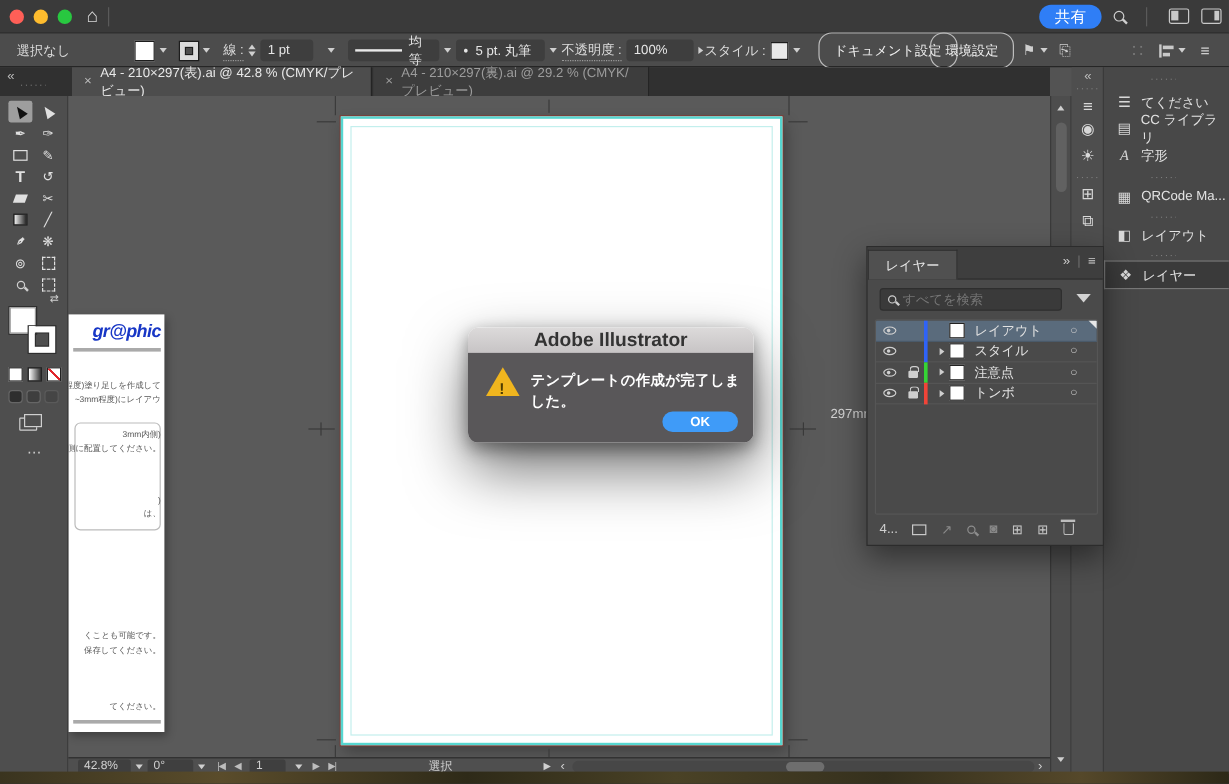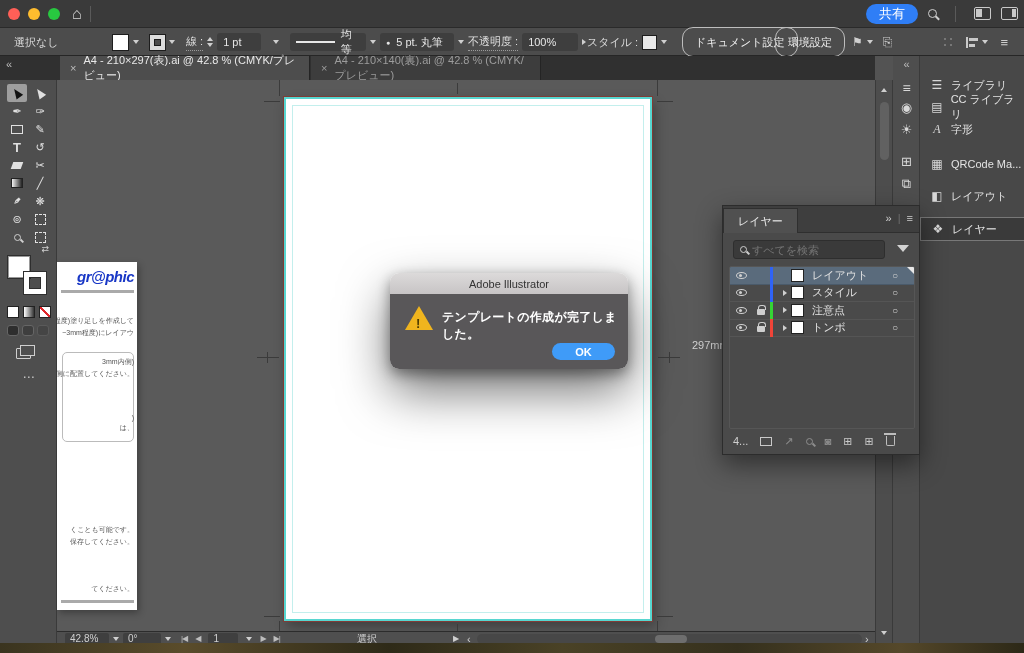--- a/index.html
+++ b/index.html
@@ -77,21 +77,21 @@
 #lpbox{position:absolute;left:5px;right:3px;top:90px;height:90px;border:1px solid #bbb;border-radius:5px}
 
 #artboard{position:absolute;left:227px;top:17px;width:368px;height:524px;background:#fff;
   border:2px solid #57d6d0;box-shadow:0 0 0 1px #803c36,3px 6px 12px rgba(0,0,0,.3)}
 #artboard .margin{position:absolute;left:6px;top:6px;right:6px;bottom:6px;border:1px solid #c3efed}
 .tm{position:absolute;background:#3b3b3b}
 #hlabel{position:absolute;left:635px;top:259px;font-size:11px;color:#d2d2d2}
 
 #dialog{position:absolute;left:333px;top:193px;width:238px;border-radius:9px;overflow:hidden;
   box-shadow:0 22px 50px rgba(0,0,0,.55),0 5px 14px rgba(0,0,0,.4)}
-#dlg-title{height:21px;background:linear-gradient(#dcdada,#c7c4c5);color:#333;font-weight:normal;font-size:11px;display:flex;align-items:center;justify-content:center}
+#dlg-title{height:21px;background:linear-gradient(#dcdada,#c7c4c5);color:#333;font-weight:bold;font-size:16px;display:flex;align-items:center;justify-content:center}
 #dlg-body{background:#595759;height:75px;position:relative}
 .warnic{position:absolute;left:15px;top:12px;width:0;height:0;border-left:14px solid transparent;border-right:14px solid transparent;border-bottom:24px solid #f0b51e}
 .warnex{position:absolute;left:26px;top:22px;color:#4e3c00;font-weight:bold;font-size:13px}
 #dlg-msg{position:absolute;left:52px;top:15px;right:8px;color:#fff;font-weight:bold;font-size:12px;letter-spacing:.3px}
 #okbtn{position:absolute;right:13px;bottom:9px;width:63px;height:17px;background:#3f9bf8;border-radius:9px;color:#fff;font-size:11px;font-weight:bold;display:flex;align-items:center;justify-content:center}
 
 #vscroll{position:absolute;left:875px;top:80px;width:18px;height:565px;background:#4d4d4d;border-left:1px solid #3a3a3a;border-right:1px solid #3a3a3a}
 #vthumb{position:absolute;left:4px;top:22px;width:9px;height:58px;background:#616161;border-radius:5px}
 
 #icostrip{position:absolute;left:893px;top:56px;width:27px;height:589px;background:#4e4e4e;border-right:1px solid #3a3a3a}
@@ -221,21 +221,21 @@
 
   <div id="tabbar">
     <div style="position:absolute;left:6px;top:2px;font-size:11px;color:#bdbdbd">«</div>
     <div class="dots" style="position:absolute;left:16px;top:13px"></div>
     <div class="tab active" style="left:60px;width:250px">
       <span style="color:#bdbdbd">×</span>
       <span>A4 - 210×297(表).ai @ 42.8 % (CMYK/プレビュー)</span>
     </div>
     <div class="tab inactive" style="left:311px;width:230px">
       <span>×</span>
-      <span>A4 - 210×140(裏).ai @ 42.8 % (CMYK/プレビュー)</span>
+      <span>A4 - 210×297(裏).ai @ 29.2 % (CMYK/プレビュー)</span>
     </div>
   </div>
 
   <div id="toolbar">
     <div class="tgrid">
       <span class="tool sel">
           <span class="arrowb"></span>
         </span>
       <span class="tool">
           <span class="arroww"></span>
@@ -351,21 +351,21 @@
     <span class="ic" style="top:66px">☀</span>
     <div class="dots" style="position:absolute;left:3px;top:90px;width:20px"></div>
     <span class="ic" style="top:98px">⊞</span>
     <span class="ic" style="top:120px">⧉</span>
   </div>
 
   <div id="paneldock">
     <div class="dots" style="position:absolute;left:38px;top:8px"></div>
     <div class="dkrow" style="top:18px">
       <span class="dic">☰</span>
-      <span>ライブラリ</span>
+      <span>てください</span>
     </div>
     <div class="dkrow" style="top:40px">
       <span class="dic">▤</span>
       <span>CC ライブラリ</span>
     </div>
     <div class="dkrow" style="top:62px">
       <span class="dic" style="font-family:'Liberation Serif',serif;font-style:italic">A</span>
       <span>字形</span>
     </div>
     <div class="dots" style="position:absolute;left:38px;top:90px"></div>

